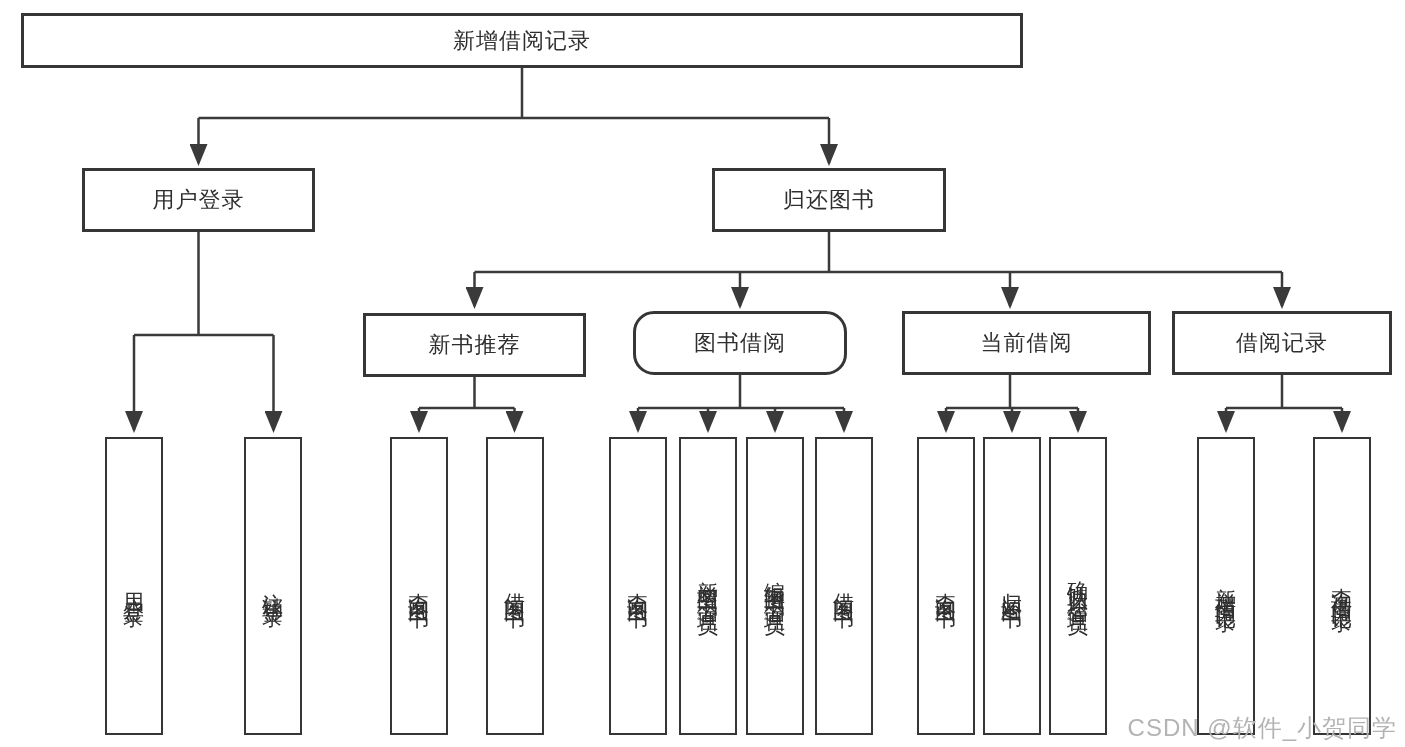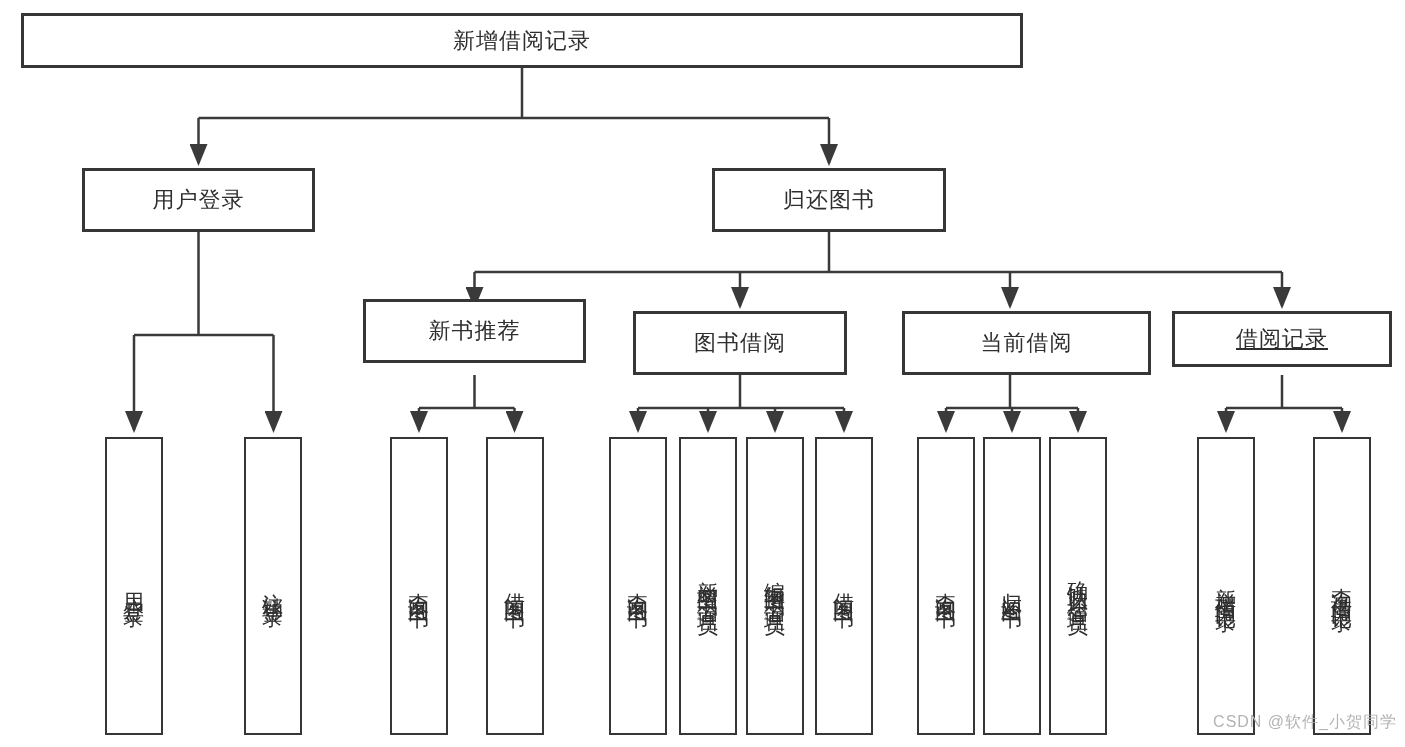--- a/index.html
+++ b/index.html
@@ -22,21 +22,21 @@
     background:#ffffff;border:2.5px solid #363636;
     display:flex;align-items:center;justify-content:center;
   }
   .leaf span{
     writing-mode:vertical-rl;text-orientation:mixed;
     font-size:21px;letter-spacing:5px;line-height:1;
     white-space:nowrap;
   }
   .watermark{
     position:absolute;z-index:3;right:8px;top:712px;
-    font-size:16px;color:#b3b3b3;letter-spacing:1px;white-space:nowrap;
+    font-size:24px;color:#b3b3b3;letter-spacing:1px;white-space:nowrap;
   }
 </style>
 </head>
 <body>
 
 <div class="stage">
 
   <svg class="connectors" width="1405" height="747" viewBox="0 0 1405 747">
     <defs>
       <marker id="arrow" markerUnits="userSpaceOnUse" markerWidth="22" markerHeight="18" viewBox="0 0 22 18" refX="19" refY="9" orient="auto">
@@ -71,24 +71,24 @@
     <path class="ar" d="M1078,408 V430" marker-end="url(#arrow)"></path>
     <path class="ar" d="M1226,408 V430" marker-end="url(#arrow)"></path>
     <path class="ar" d="M1342,408 V430" marker-end="url(#arrow)"></path>
   </svg>
 
   <div class="node" style="left:21px;top:13px;width:1002px;height:55px;">新增借阅记录</div>
 
   <div class="node" style="left:82px;top:168px;width:233px;height:64px;">用户登录</div>
   <div class="node" style="left:712px;top:168px;width:234px;height:64px;">归还图书</div>
 
-  <div class="node" style="left:363px;top:299px;width:223px;height:64px;">新书推荐</div>
-  <div class="node" style="left:633px;top:311px;width:214px;height:64px;">图书借阅</div>
+  <div class="node" style="left:363px;top:313px;width:223px;height:64px;">新书推荐</div>
+  <div class="node" style="left:633px;top:311px;width:214px;height:64px;border-radius:21px;">图书借阅</div>
   <div class="node" style="left:902px;top:311px;width:249px;height:64px;">当前借阅</div>
-  <div class="node" style="left:1172px;top:311px;width:220px;height:56px;text-decoration:underline;">借阅记录</div>
+  <div class="node" style="left:1172px;top:311px;width:220px;height:64px;">借阅记录</div>
 
   <div class="leaf" style="left:105px;top:437px;width:58px;height:298px;">
     <span>用户登录</span>
   </div>
   <div class="leaf" style="left:244px;top:437px;width:58px;height:298px;">
     <span>注销登录</span>
   </div>
 
   <div class="leaf" style="left:390px;top:437px;width:58px;height:298px;">
     <span>查询图书</span>

